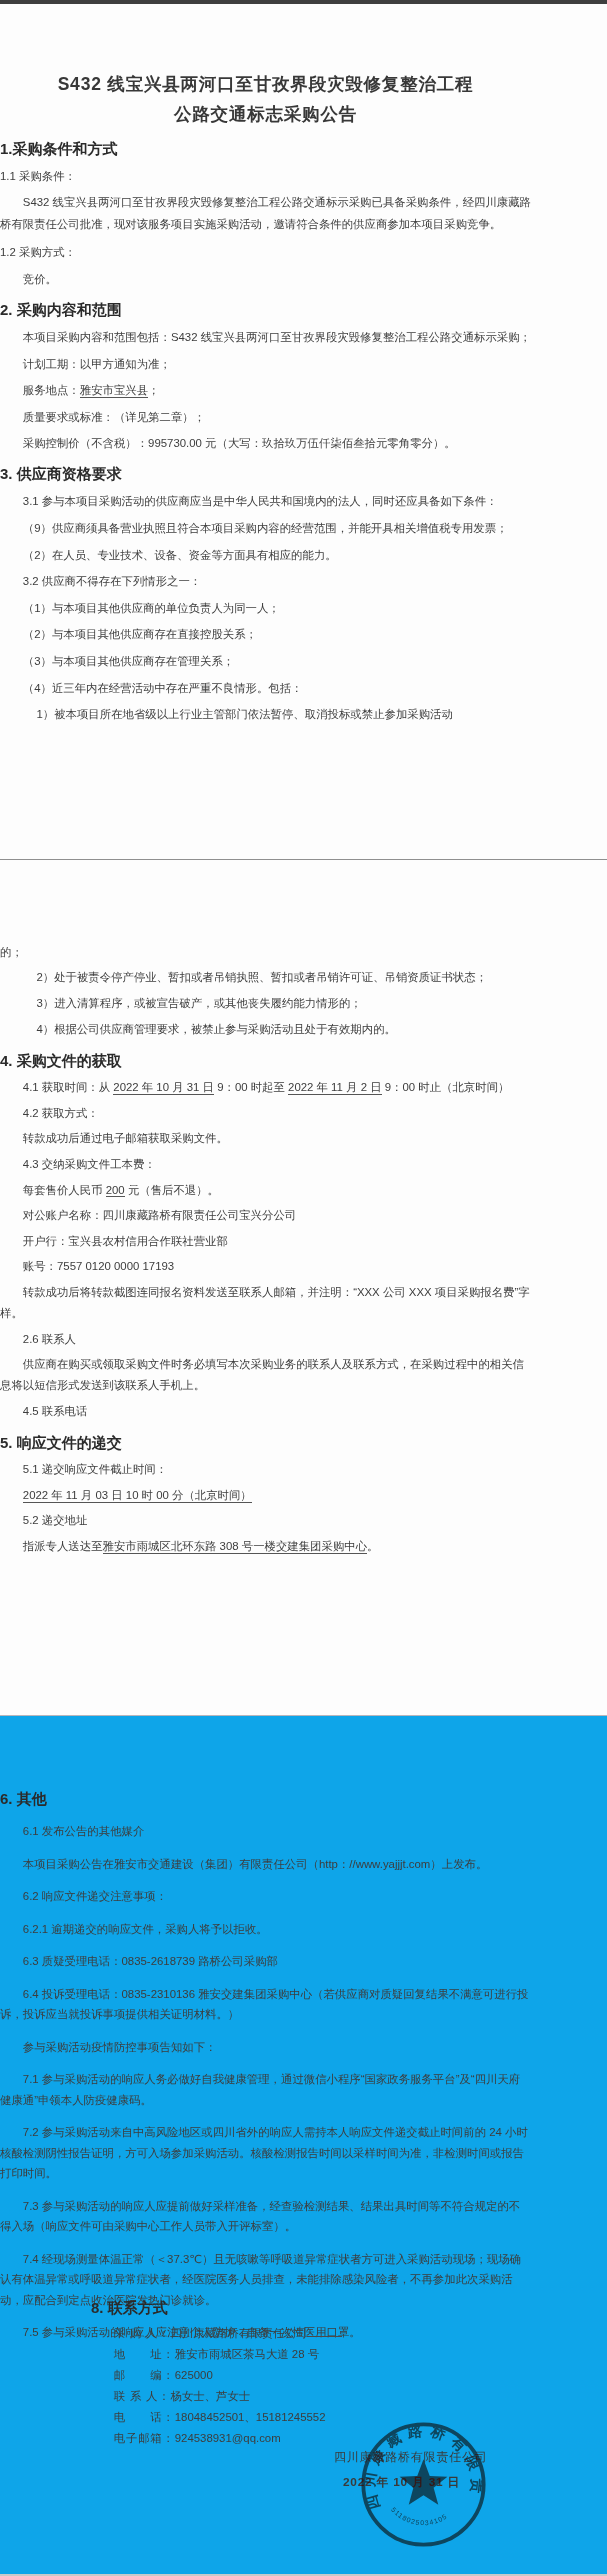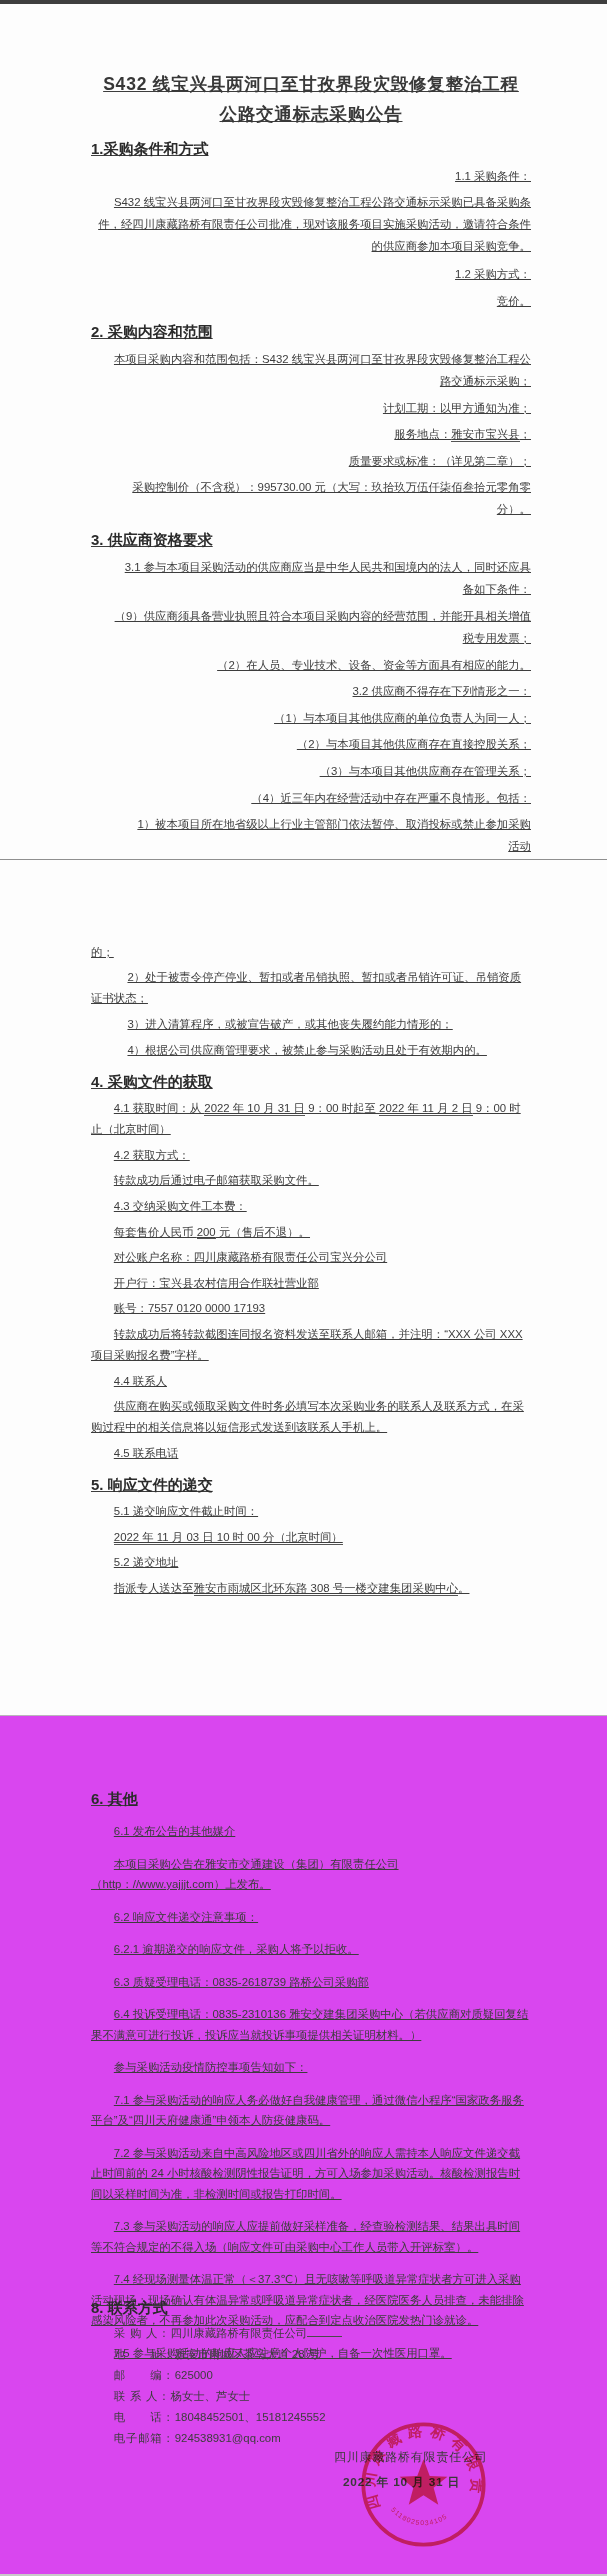--- a/index.html
+++ b/index.html
@@ -9,36 +9,34 @@
     font-family:"Liberation Sans","DejaVu Sans",sans-serif;
     color:#3d3d3d;
   }
   .edge-top{height:3.8px;background:#3f3f3f;}
   .edge-bottom{height:2.3px;background:#c9c9c9;}
   .page{
     position:relative;
     box-sizing:border-box;
     background:#fdfdfd;
     overflow:hidden;
-    padding-left:91px;
     padding-right:76px;
-    text-decoration:underline;
   }
   #page1{height:856px;border-bottom:0.8px solid #8f8f8f;padding-top:65px;}
   #page2{height:856px;border-bottom:0.8px solid #b9b5bb;padding-top:82px;}
-  #page3{height:858px;background:#d946ef;padding-top:65px;}
+  #page3{height:858px;background:#0ea5e9;padding-top:65px;}
   .title{margin:0 0 4.6px 0;text-align:center;font-size:17.5px;line-height:30px;
          font-weight:700;color:#383838;letter-spacing:0.8px;}
   .title span{display:block;}
   .h2{font-size:15px;font-weight:700;color:#2b2b2b;margin:10.6px 0 6px 0;line-height:21px;}
   #page1 .h2{margin-top:9px;}
   #page2 .h2{margin:10.6px 0 6px 0;}
   #page3 .h2{margin:7.6px 0 4.6px 0;}
   .p{font-size:11.4px;line-height:22px;margin:6px 0 0 0;color:#3d3d3d;}
-  #page1 .p{margin-top:4.6px;text-align:right;}
+  #page1 .p{margin-top:4.6px;}
   #page2 .p{line-height:21px;margin-top:4.6px;}
   #page3 .p{line-height:20.5px;margin-top:12px;}
   .mt8{margin-top:6px !important;}
   .indent{text-indent:2em;}
   .indent3{text-indent:3.2em;}
   .u{border-bottom:0.8px solid #555;padding-bottom:0.8px;}
   .blank-underline{display:inline-block;width:35px;border-bottom:0.8px solid #4a4a4a;height:9px;}
   
   .contact-block{position:absolute;left:91px;top:574px;right:76px;}
   .contact-row{font-size:11.4px;line-height:21px;text-indent:2em;color:#3d3d3d;}
@@ -94,21 +92,21 @@
   <h2 class="h2">4. 采购文件的获取</h2>
   <p class="p indent mt8"><span>4.1 获取时间：从 </span><span class="u">2022 年 10 月 31 日</span><span> 9：00 时起至 </span><span class="u">2022 年 11 月 2 日</span><span> 9：00 时止（北京时间）</span></p>
   <p class="p indent">4.2 获取方式：</p>
   <p class="p indent">转款成功后通过电子邮箱获取采购文件。</p>
   <p class="p indent">4.3 交纳采购文件工本费：</p>
   <p class="p indent"><span>每套售价人民币 </span><span class="u">200</span><span> 元（售后不退）。</span></p>
   <p class="p indent">对公账户名称：四川康藏路桥有限责任公司宝兴分公司</p>
   <p class="p indent">开户行：宝兴县农村信用合作联社营业部</p>
   <p class="p indent">账号：7557 0120 0000 17193</p>
   <p class="p indent">转款成功后将转款截图连同报名资料发送至联系人邮箱，并注明：“XXX 公司 XXX 项目采购报名费”字样。</p>
-  <p class="p indent">4.4 联系人</p>
+  <p class="p indent">2.6 联系人</p>
   <p class="p indent">供应商在购买或领取采购文件时务必填写本次采购业务的联系人及联系方式，在采购过程中的相关信息将以短信形式发送到该联系人手机上。</p>
   <p class="p indent">4.5 联系电话</p>
 
   <h2 class="h2">5. 响应文件的递交</h2>
   <p class="p indent mt8">5.1 递交响应文件截止时间：</p>
   <p class="p indent"><span class="u">2022 年 11 月 03 日 10 时 00 分（北京时间）</span></p>
   <p class="p indent">5.2 递交地址</p>
   <p class="p indent"><span>指派专人送达至</span><span class="u">雅安市雨城区北环东路 308 号一楼交建集团采购中心</span><span>。</span></p>
 </div>
 

